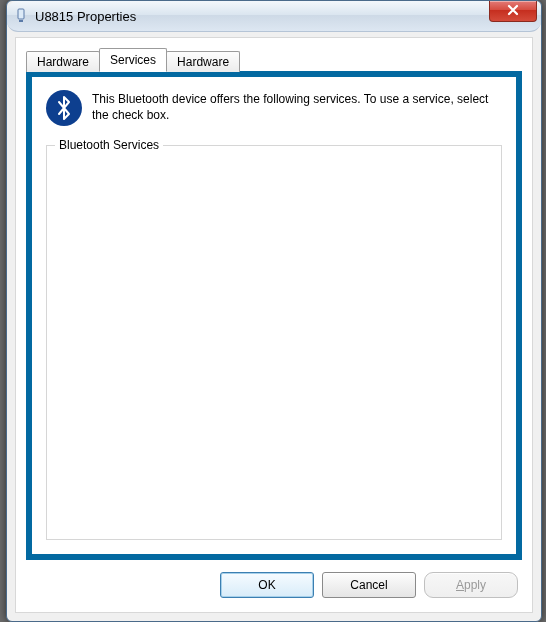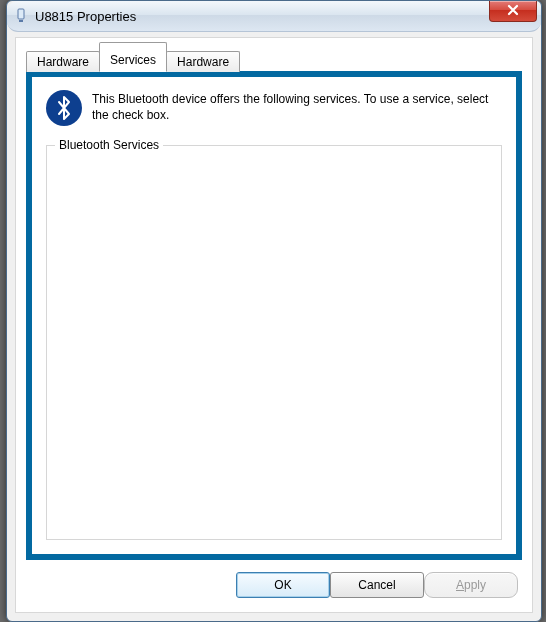--- a/index.html
+++ b/index.html
@@ -94,21 +94,21 @@
     background: linear-gradient(to bottom, #fdfdfd, #ececec);
     font-size: 12px;
     color: #000;
     border-top-left-radius: 2px;
     border-top-right-radius: 2px;
     position: relative;
     cursor: pointer;
   }
   .tab.active {
     background: #fff;
-    padding-top: 10px;
+    padding-top: 4px;
     padding-bottom: 4px;
     margin-top: -2px;
     border-bottom: 1px solid #fff;
     z-index: 3;
   }
 
   .tabpage {
     position: absolute;
     left: 10px;
     right: 10px;
@@ -161,20 +161,21 @@
     padding: 0 4px;
     font-size: 12px;
     color: #000;
   }
 
   .button-row {
     position: absolute;
     right: 14px;
     bottom: 14px;
     display: flex;
+    gap: 8px;
   }
   .btn {
     width: 92px;
     height: 24px;
     border: 1px solid #8a8a8a;
     border-radius: 3px;
     background: linear-gradient(to bottom, #fdfdfd, #e5e5e5);
     font-size: 12px;
     color: #000;
     display: flex;

